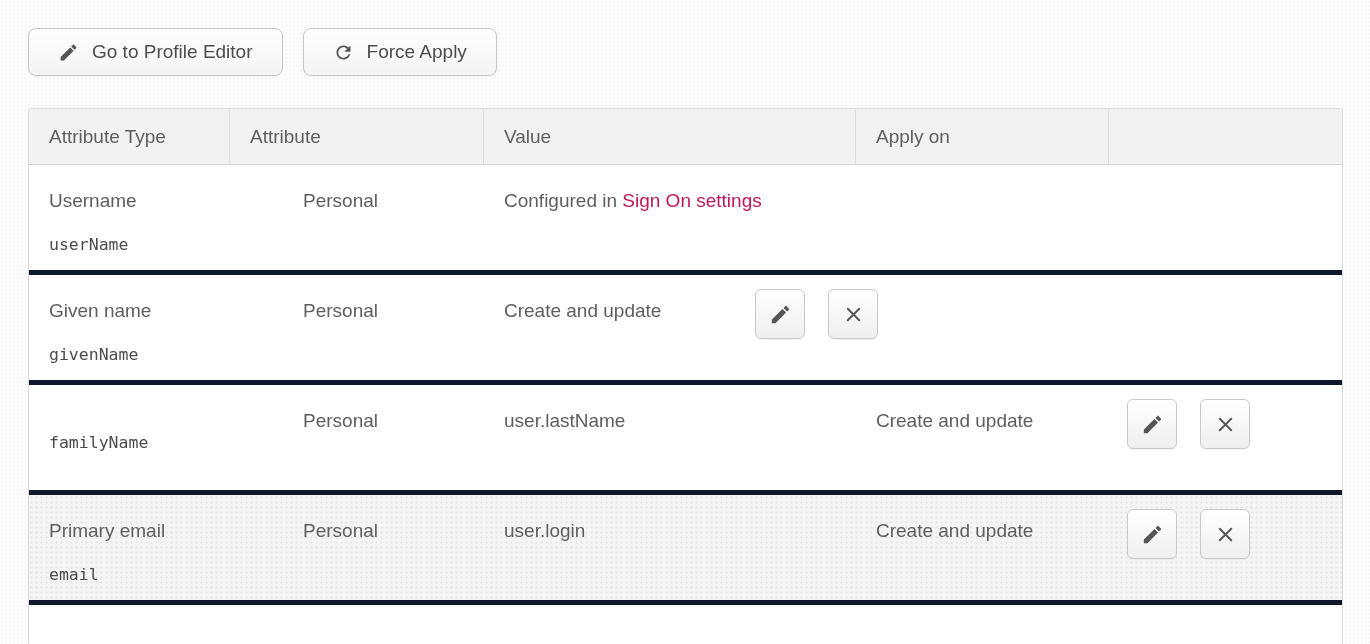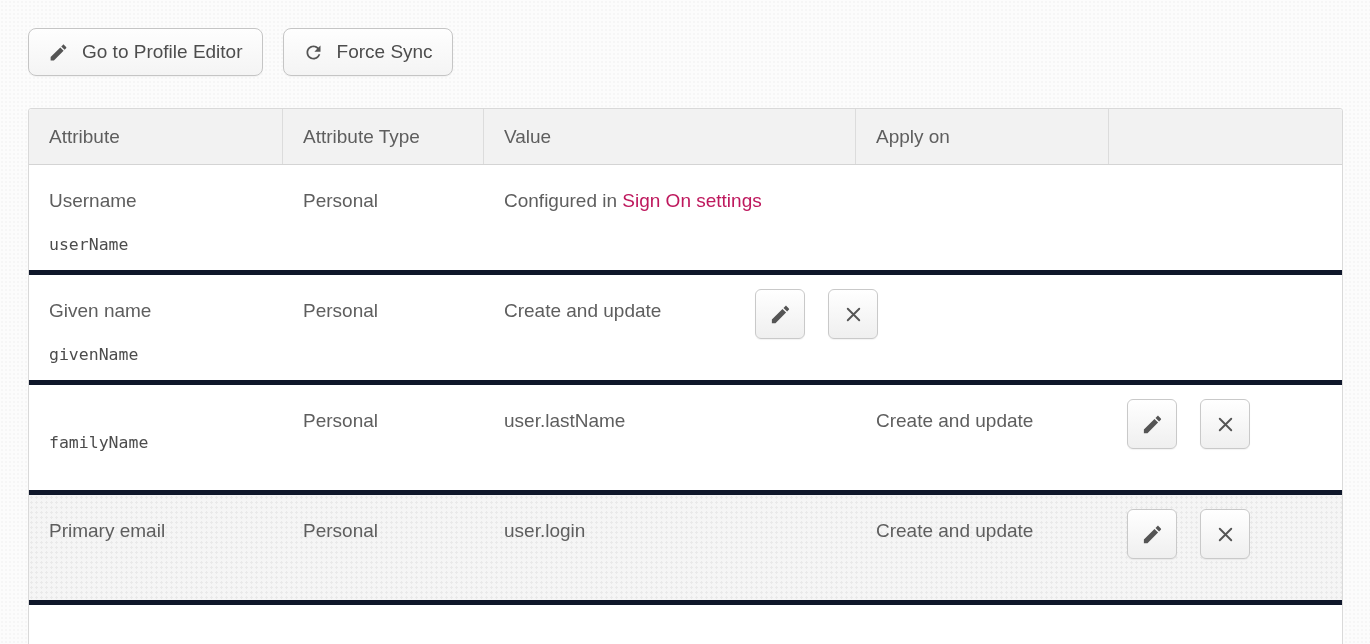--- a/index.html
+++ b/index.html
@@ -10,21 +10,21 @@
     background-color: #fcfcfc;
     background-image: radial-gradient(rgba(0,0,0,0.022) 1px, transparent 1.2px);
     background-size: 4px 4px;
     padding: 28px 0 0 28px;
   }
 
   
   .toolbar { display: flex; gap: 20px; }
   .btn {
     display: inline-flex; align-items: center; gap: 13px;
-    height: 48px; padding: 0 19px;
+    height: 48px; padding: 0 29px;
     background: linear-gradient(#fefefe, #f4f4f4);
     border: 1px solid #c5c5c5; border-radius: 8px;
     font-family: inherit; font-size: 19px; color: #4d4d4d;
     cursor: pointer; box-shadow: 0 1px 1px rgba(0,0,0,0.04);
   }
   .icn { display: inline-flex; align-items: center; justify-content: center; }
   .btn .icn svg { width: 21px; height: 21px; }
 
   
   .table {
@@ -88,28 +88,28 @@
         </svg>
     </span>
     <span>Go to Profile Editor</span>
   </button>
   <button class="btn">
     <span class="icn">
       <svg viewBox="0 0 24 24" fill="#555">
           <path d="M17.65 6.35C16.2 4.9 14.21 4 12 4c-4.42 0-7.99 3.58-8 8s3.57 8 8 8c3.73 0 6.84-2.55 7.73-6h-2.08c-.82 2.33-3.04 4-5.65 4-3.31 0-6-2.69-6-6s2.69-6 6-6c1.66 0 3.14.69 4.22 1.78L13 11h7V4l-2.35 2.35z"></path>
         </svg>
     </span>
-    <span>Force Sync</span>
+    <span>Force Apply</span>
   </button>
 </div>
 
 <div class="table">
   <div class="thead">
+    <div class="th c2">Attribute Type</div>
     <div class="th c1">Attribute</div>
-    <div class="th c2">Attribute Type</div>
     <div class="th c3">Value</div>
     <div class="th c4">Apply on</div>
     <div class="th c5"></div>
   </div>
   <div>
       <div class="row">
         <div class="cell c1">
           <span class="attr-label">Username</span>
           <span class="attr-var">userName</span>
         </div>
@@ -162,20 +162,21 @@
               <svg viewBox="0 0 24 24" fill="none" stroke="#555" stroke-width="2" stroke-linecap="round">
                 <path d="M6 6l12 12M18 6L6 18"></path>
               </svg>
             </span>
           </button>
         </div>
       </div>
       <div class="row highlighted">
         <div class="cell c1">
           <span class="attr-label">Primary email</span>
+          <span class="attr-var">email</span>
         </div>
         <div class="cell c2">Personal</div>
         <div class="cell c3">user.login</div>
         <div class="cell c4">Create and update</div>
         <div class="cell c5 actions">
           <button class="icon-btn">
             <span class="icn">
               <svg viewBox="0 0 24 24" fill="#555">
                 <path d="M3 17.25V21h3.75L17.81 9.94l-3.75-3.75L3 17.25zM20.71 7.04c.39-.39.39-1.02 0-1.41l-2.34-2.34c-.39-.39-1.02-.39-1.41 0l-1.83 1.83 3.75 3.75 1.83-1.83z"></path>
               </svg>

